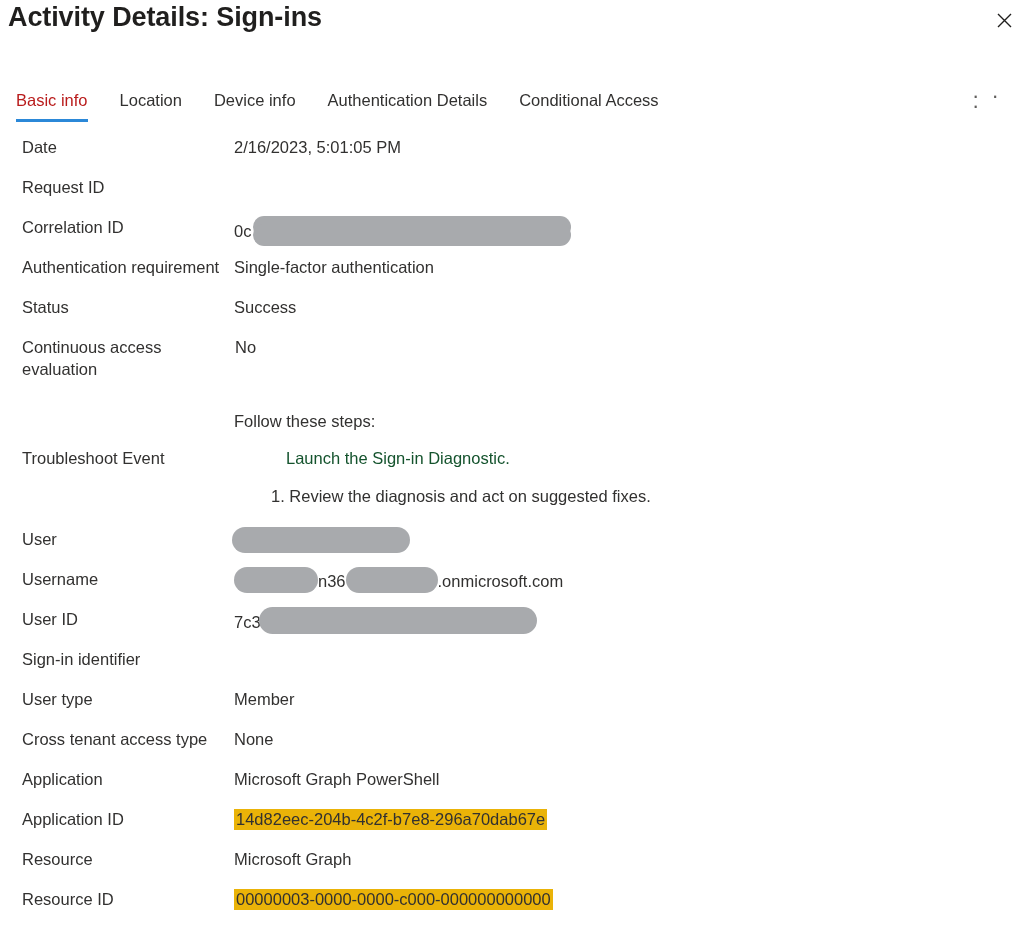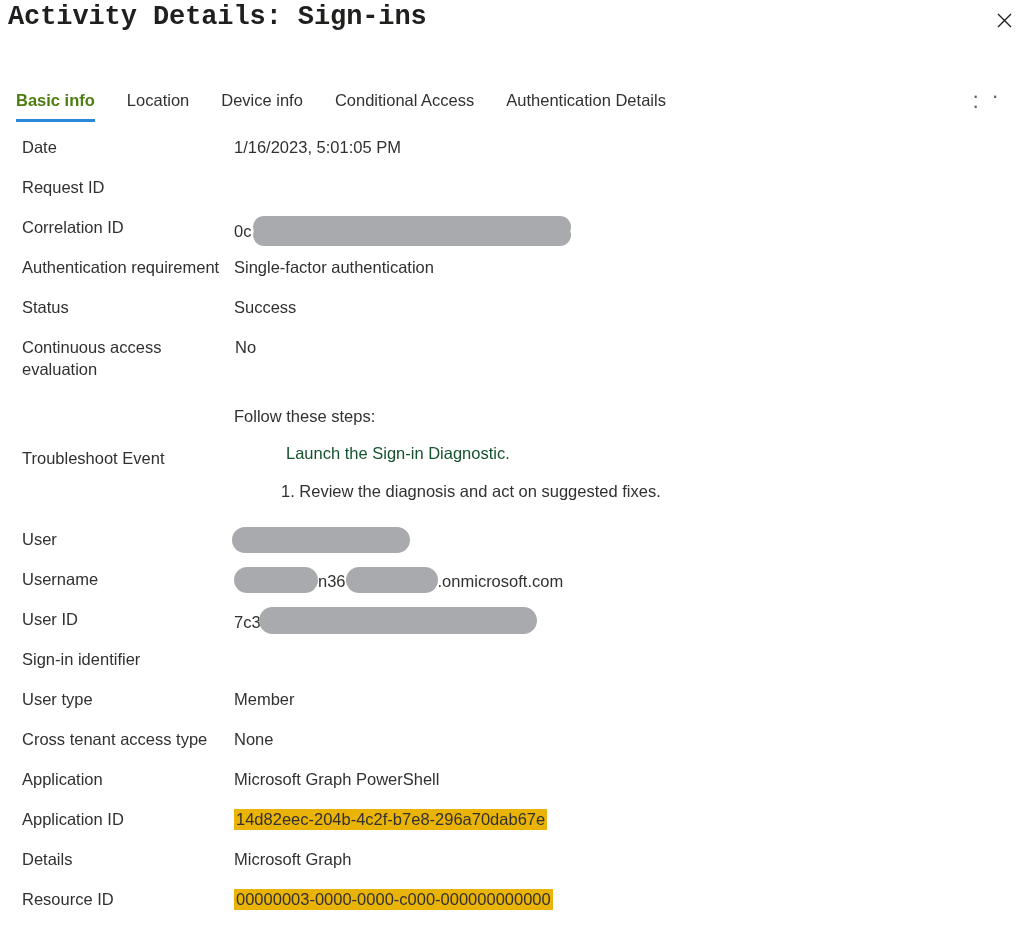--- a/index.html
+++ b/index.html
@@ -24,21 +24,20 @@
   }
   .panel-title {
     position: absolute;
     left: 8px;
     top: 2px;
     font-size: 27px;
     font-weight: 600;
     letter-spacing: -0.1px;
     color: #201f1e;
     white-space: nowrap;
-    font-family: Liberation Mono, monospace;
   }
   .close-button {
     position: absolute;
     right: 8px;
     top: 4px;
     width: 32px;
     height: 32px;
     display: flex;
     align-items: center;
     justify-content: center;
@@ -67,22 +66,22 @@
     position: relative;
     padding: 0 16px 10px 16px;
     font-size: 16.5px;
     color: #323130;
     cursor: pointer;
     white-space: nowrap;
     line-height: 24px;
   }
   .tab:first-child { padding-left: 0; }
   .tab.active {
-    font-weight: 700;
-    color: #4d7c0f;
+    font-weight: 400;
+    color: #b91c1c;
   }
   .tab.active .tab-underline {
     position: absolute;
     left: 0;
     right: 16px;
     bottom: 0;
     height: 3px;
     background: #2b88d8;
   }
   .tab-overflow {
@@ -189,21 +188,21 @@
     font-size: 16.5px;
     color: #14532d;
     text-decoration: none;
     cursor: pointer;
   }
   .ts-step {
     font-size: 16.5px;
     line-height: 22px;
     color: #323130;
     padding-left: 37px;
-    margin: 10px;
+    margin: 0;
   }
 
   .spacer-sm { height: 14px; }
 </style>
 </head>
 <body>
 
 <div class="panel-header">
   <div class="panel-title">Activity Details: Sign-ins</div>
   <button class="close-button" aria-label="Close">
@@ -221,34 +220,34 @@
       <span>Basic info</span>
       <span class="tab-underline"></span>
     </div>
     <div class="tab">
       <span>Location</span>
     </div>
     <div class="tab">
       <span>Device info</span>
     </div>
     <div class="tab">
+      <span>Authentication Details</span>
+    </div>
+    <div class="tab">
       <span>Conditional Access</span>
-    </div>
-    <div class="tab">
-      <span>Authentication Details</span>
     </div>
   </div>
   <div class="tab-overflow">· · ·</div>
 </div>
 
 <div class="detail-list">
 
   <div class="detail-row">
     <div class="detail-label">Date</div>
-    <div class="detail-value indent-2">1/16/2023, 5:01:05 PM</div>
+    <div class="detail-value indent-2">2/16/2023, 5:01:05 PM</div>
   </div>
 
   <div class="detail-row">
     <div class="detail-label">Request ID</div>
   </div>
 
   <div class="detail-row">
     <div class="detail-label">Correlation ID</div>
     <div class="detail-value indent-2">
       <span class="val-with-redact">
@@ -336,21 +335,21 @@
   </div>
 
   <div class="detail-row">
     <div class="detail-label">Application ID</div>
     <div class="detail-value indent-2">
       <span class="hl">14d82eec-204b-4c2f-b7e8-296a70dab67e</span>
     </div>
   </div>
 
   <div class="detail-row">
-    <div class="detail-label">Details</div>
+    <div class="detail-label">Resource</div>
     <div class="detail-value indent-2">Microsoft Graph</div>
   </div>
 
   <div class="detail-row">
     <div class="detail-label">Resource ID</div>
     <div class="detail-value indent-2">
       <span class="hl">00000003-0000-0000-c000-000000000000</span>
     </div>
   </div>
 

